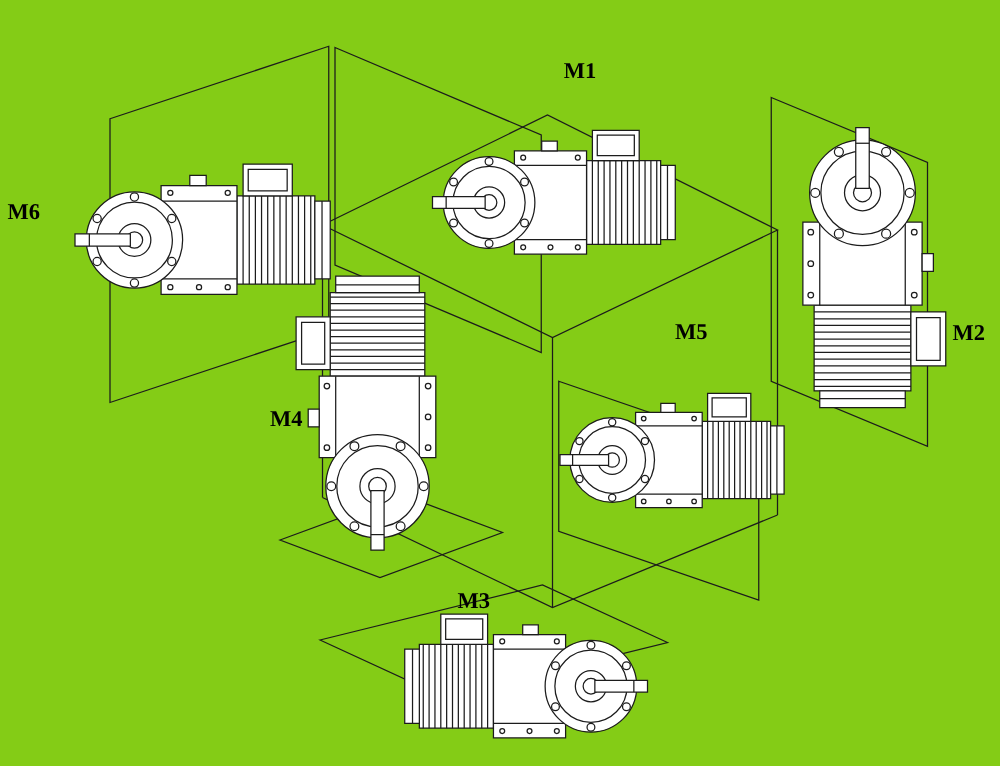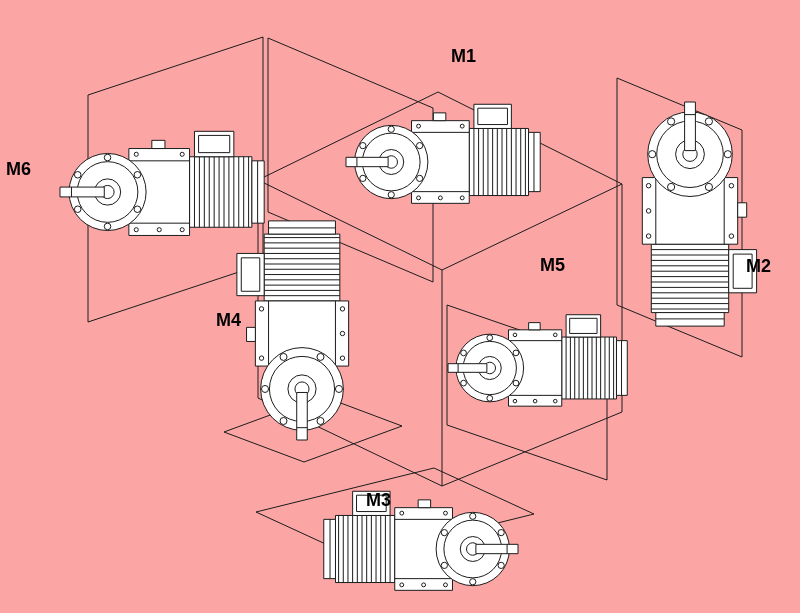--- a/index.html
+++ b/index.html
@@ -1,21 +1,21 @@
 <!DOCTYPE html>
 <html><head>
 <meta charset="utf-8">
 <style>
   html,body{margin:0;padding:0;background:#ffffff;}
   .stage{
     position:relative;
     width:800px;height:613px;
-    background:#fca5a5;
+    background:#84cc16;
     overflow:hidden;
-    font-family:Liberation Sans, sans-serif;
+    font-family:Liberation Serif, serif;
   }
   .stage svg{position:absolute;left:0;top:0;}
   
   svg line, svg rect, svg circle, svg polygon, svg polyline, svg path{
     stroke:#1c1c1c;
     stroke-width:1;
     fill:none;
     vector-effect:non-scaling-stroke;
     stroke-linejoin:miter;
     stroke-linecap:butt;
@@ -135,23 +135,23 @@
       <use href="#gm"></use>
     </g>
 
     <g transform="translate(142,192) scale(0.82)">
       <use href="#gm"></use>
     </g>
   </svg>
 
   <div class="label" style="left:451px;top:47px">M1</div>
 
-  <div class="label" style="left:746px;top:257px">M2</div>
+  <div class="label" style="left:762px;top:257px">M2</div>
 
-  <div class="label" style="left:366px;top:491px">M3</div>
+  <div class="label" style="left:366px;top:471px">M3</div>
 
-  <div class="label" style="left:216px;top:311px">M4</div>
+  <div class="label" style="left:216px;top:326px">M4</div>
 
   <div class="label" style="left:540px;top:256px">M5</div>
 
   <div class="label" style="left:6px;top:160px">M6</div>
 
 </div>
 
 </body></html>

